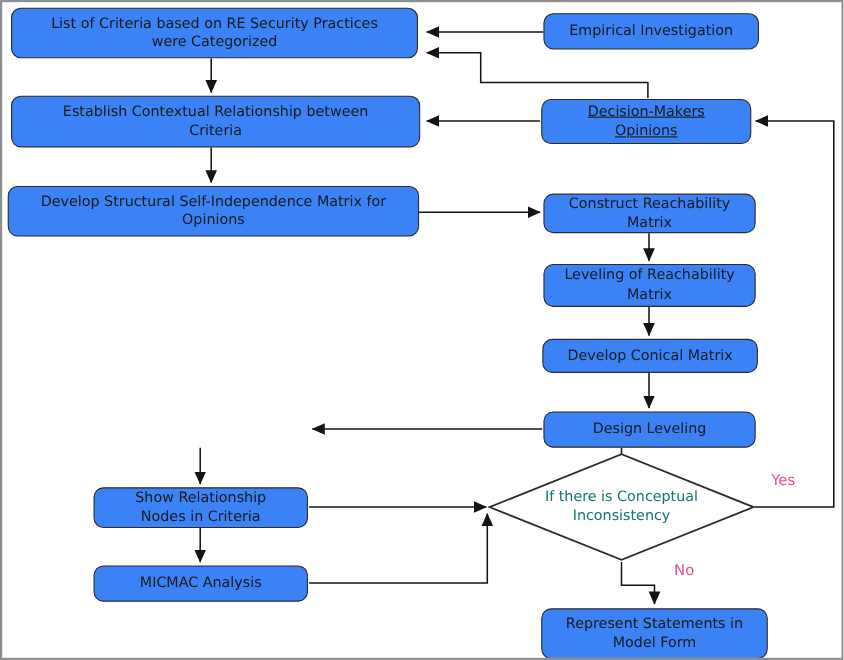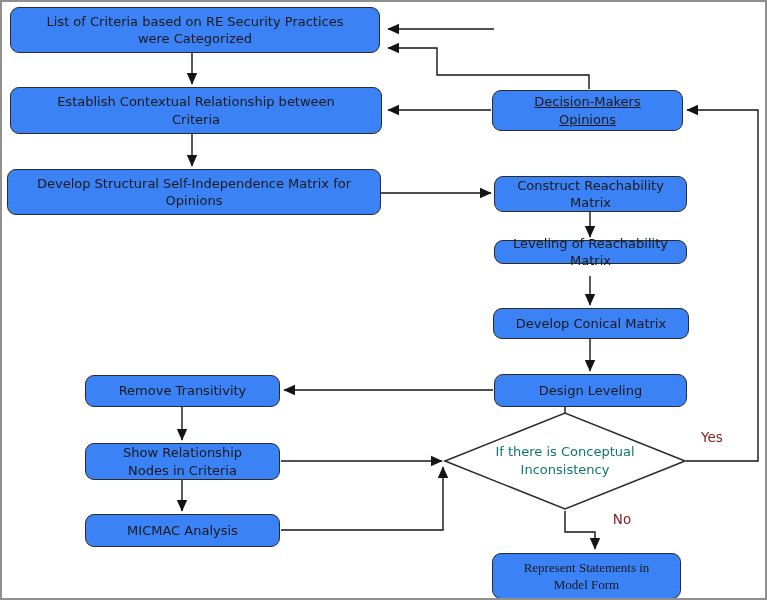--- a/index.html
+++ b/index.html
@@ -34,21 +34,21 @@
     text-align: center;
     font-size: 13px;
     line-height: 1.32;
     color: #1a1a1a;
     white-space: pre;
     padding: 1px 20px;
   }
   .floatlabel {
     position: absolute;
     font-size: 13.5px;
-    color: #7f1d1d;
+    color: #ec4899;
     display: flex;
     align-items: center;
     justify-content: center;
     white-space: pre;
   }
   .diamond-label {
     position: absolute;
     left: 463px; top: 434px;
     width: 200px; height: 50px;
     display: flex;
@@ -90,48 +90,48 @@
     <path d="M279,528 L441,528 L441,465" stroke="#141414" stroke-width="1.4" marker-end="url(#ah)"></path>
     <path d="M684,459 L756,459 L756,108 L685,108" stroke="#141414" stroke-width="1.4" marker-end="url(#ah)"></path>
     <path d="M563,509 L563,530 L593,530 L593,547" stroke="#141414" stroke-width="1.4" marker-end="url(#ah)"></path>
 
     <polygon points="443,459 563,411 683,459 563,507" fill="#ffffff" stroke="#2b2b2b" stroke-width="1.6"></polygon>
   </svg>
 
   <div class="node" style="left:8px; top:5px; width:370px; height:46px;">List of Criteria based on RE Security Practices
 were Categorized</div>
 
+  <div class="node" style="left:492px; top:10px; width:196px; height:33px;">Empirical Investigation</div>
 
   <div class="node" style="left:8px; top:85px; width:372px; height:47px;">Establish Contextual Relationship between
 Criteria</div>
 
   <div class="node" style="left:490px; top:88px; width:191px; height:41px;text-decoration:underline;">Decision-Makers
 Opinions</div>
 
   <div class="node" style="left:5px; top:167px; width:374px; height:46px;">Develop Structural Self-Independence Matrix for
 Opinions</div>
 
   <div class="node" style="left:492px; top:174px; width:193px; height:36px;">Construct Reachability
 Matrix</div>
 
-  <div class="node" style="left:492px; top:238px; width:193px; height:24px;">Leveling of Reachability
+  <div class="node" style="left:492px; top:238px; width:193px; height:39px;">Leveling of Reachability
 Matrix</div>
 
   <div class="node" style="left:491px; top:306px; width:196px; height:31px;">Develop Conical Matrix</div>
 
   <div class="node" style="left:492px; top:372px; width:193px; height:33px;">Design Leveling</div>
 
-  <div class="node" style="left:83px; top:373px; width:195px; height:32px;">Remove Transitivity</div>
 
   <div class="node" style="left:83px; top:512px; width:195px; height:33px;">MICMAC Analysis</div>
 
   <div class="node" style="left:83px; top:441px; width:195px; height:37px;">Show Relationship
 Nodes in Criteria</div>
 
-  <div class="node" style="left:490px; top:551px; width:189px; height:46px;font-family:Liberation Serif, serif;">Represent Statements in
+  <div class="node" style="left:490px; top:551px; width:206px; height:46px;">Represent Statements in
 Model Form</div>
 
   <div class="diamond-label">If there is Conceptual
 Inconsistency</div>
 
   <div class="floatlabel" style="left:690px; top:425px; width:40px; height:20px;">Yes</div>
 
   <div class="floatlabel" style="left:600px; top:507px; width:40px; height:20px;">No</div>
 
 </div>

